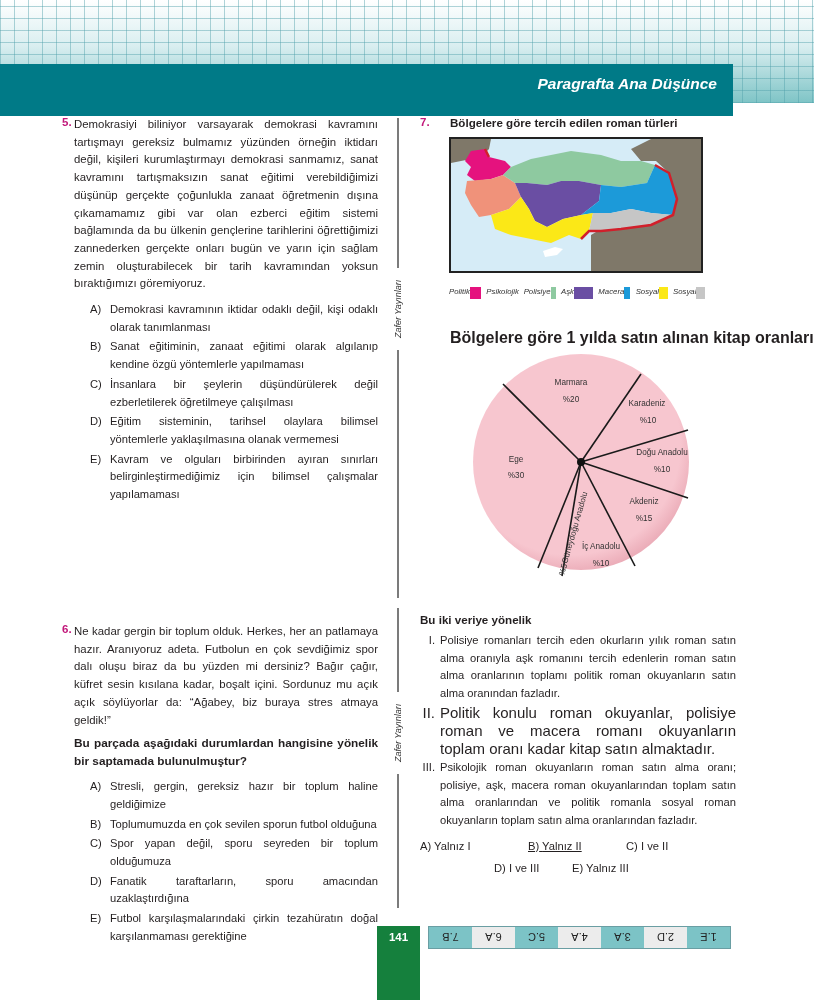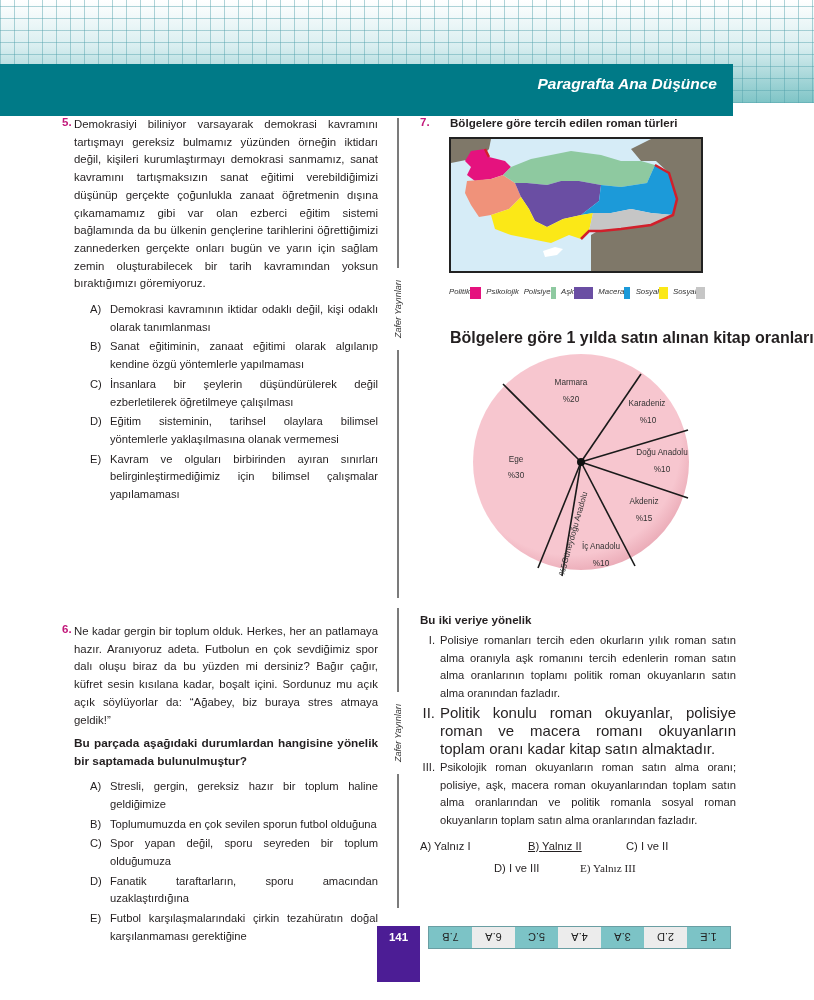--- a/index.html
+++ b/index.html
@@ -56,21 +56,21 @@
   .legend-swatch { width: 32px; height: 12px; margin-top: 3px; }
 
   .pie-title { position: absolute; left: 450px; top: 329px; font-size: 16px; font-weight: bold; }
   .pie-wrap { position: absolute; left: 466px; top: 352px; width: 240px; height: 240px; }
 
   .answer-bar { position: absolute; left: 428px; top: 926px; display: flex; border: 1px solid #6a9ea3; }
   .answer-cell {
     width: 43px; height: 21px; font-size: 11px; display: flex; align-items: center; justify-content: center;
     transform: rotate(180deg); color: #222;
   }
-  .page-num-block { position: absolute; left: 377px; top: 926px; width: 43px; height: 56px; background: #4c1d95; }
+  .page-num-block { position: absolute; left: 377px; top: 926px; width: 43px; height: 74px; background: #15803d; }
   .page-num { color: #fff; font-weight: bold; font-size: 11.5px; display: block; text-align: center; margin-top: 5px; }
 </style>
 </head>
 <body>
 
 <div class="header-grid"></div>
 <div class="header-bar">
   <span class="header-title">Paragrafta Ana Düşünce</span>
 </div>
 
@@ -249,21 +249,21 @@
     </div>
   <div class="opt" style="font-size:11.2px; line-height:17.6px;">
       <span style="width:20px; flex:none; text-align:right; padding-right:5px;">III.</span>
       <span class="opt-text">Psikolojik roman okuyanların roman satın alma oranı; polisiye, aşk, macera roman okuyanlarından toplam satın alma oranlarından ve politik romanla sosyal roman okuyanların toplam satın alma oranlarından fazladır.</span>
     </div>
   <div style="position:relative; height:50px; font-size:11.2px; margin-top:10px;">
     <span style="position:absolute; left:0; top:0;"><span>A)</span> <span>Yalnız I</span></span>
     <span style="position:absolute; left:108px; top:0;text-decoration:underline;"><span>B)</span> <span>Yalnız II</span></span>
     <span style="position:absolute; left:206px; top:0;"><span>C)</span> <span>I ve II</span></span>
     <span style="position:absolute; left:46px; top:22px;margin-left:28px;"><span>D)</span> <span>I ve III</span></span>
-    <span style="position:absolute; left:160px; top:22px;font-family:Liberation Serif, serif;"><span>E)</span> <span>Yalnız III</span></span>
+    <span style="position:absolute; left:152px; top:22px;"><span>E)</span> <span>Yalnız III</span></span>
   </div>
 </div>
 
 <div class="page-num-block">
   <span class="page-num">141</span>
 </div>
 <div class="answer-bar">
   <div class="answer-cell" style="background:#7cc3c6">7.B</div>
   <div class="answer-cell" style="background:#ececec">6.A</div>
   <div class="answer-cell" style="background:#7cc3c6">5.C</div>

